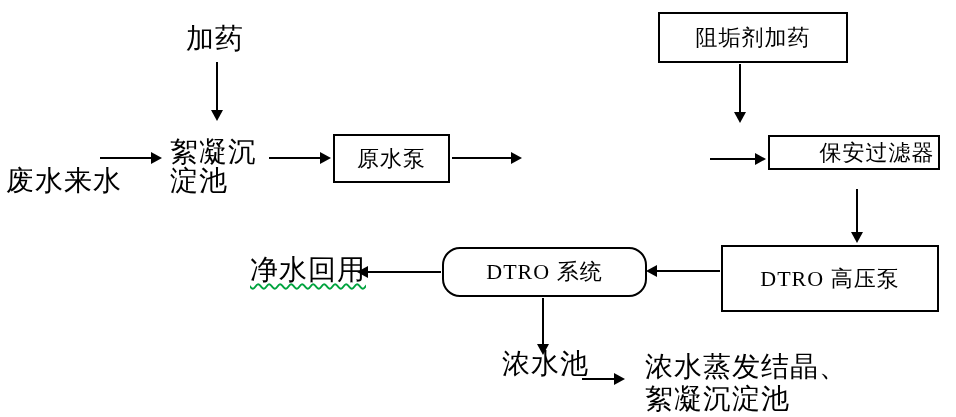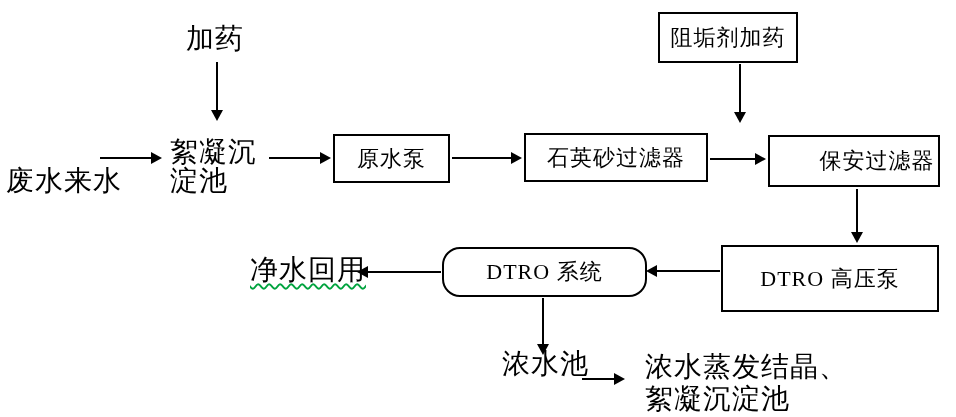--- a/index.html
+++ b/index.html
@@ -33,22 +33,22 @@
   .p-waste{left:6px;top:147px;margin-top:20px;}
   .p-sed{left:170px;top:137px;width:98px;white-space:normal;word-break:break-all;line-height:29px;}
   .p-reuse{left:250px;top:256px;
     text-decoration-line:underline;text-decoration-style:wavy;
     text-decoration-color:var(--underline,#00a33e);text-decoration-thickness:2px;text-underline-offset:4px;}
   .p-pool{left:502px;top:350px;}
   .p-crystal{left:645px;top:351px;line-height:32px;white-space:nowrap;}
 
   .b-rawpump{left:333px;top:134px;width:117px;height:49px;}
   .b-sand{left:524px;top:133px;width:184px;height:49px;}
-  .b-anti{left:658px;top:12px;width:140px;height:51px;}
-  .b-sec{left:768px;top:135px;width:172px;height:52px;padding-left:46px;}
+  .b-anti{left:658px;top:12px;width:190px;height:51px;}
+  .b-sec{left:768px;top:135px;width:172px;height:35px;padding-left:46px;}
   .b-dtropump{left:721px;top:245px;width:218px;height:67px;}
   .b-dtrosys{left:442px;top:247px;width:205px;height:50px;border-radius:18px;}
 
   
   .a-dosing{left:210px;top:62px;height:59px;}
   .a-waste-sed{left:100px;top:151px;width:62px;}
   .a-sed-pump{left:269px;top:151px;width:62px;}
   .a-pump-sand{left:452px;top:151px;width:70px;}
   .a-sand-sec{left:710px;top:152px;width:56px;}
   .a-anti{left:733px;top:64px;height:59px;}
@@ -75,23 +75,20 @@
 
   <span class="t p-crystal">
     <span>浓水蒸发结晶、</span><br>
     <span>絮凝沉淀池</span>
   </span>
 
   <div class="box b-rawpump">
     <span>原水泵</span>
   </div>
 
-  <div class="box b-sand">
-    <span>石英砂过滤器</span>
-  </div>
 
   <div class="box b-anti">
     <span>阻垢剂加药</span>
   </div>
 
   <div class="box b-sec">
     <span>保安过滤器</span>
   </div>
 
   <div class="box b-dtropump">

